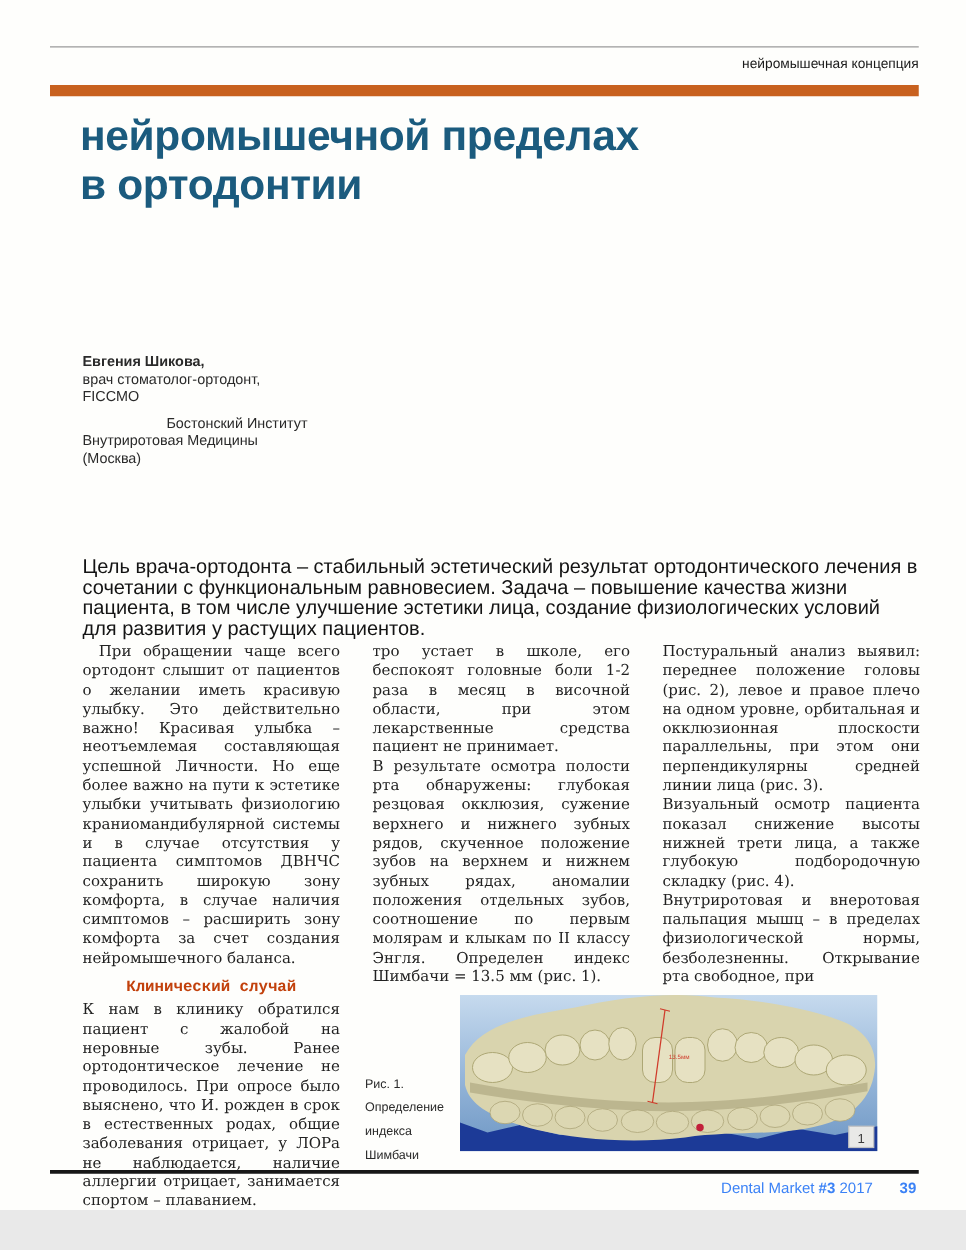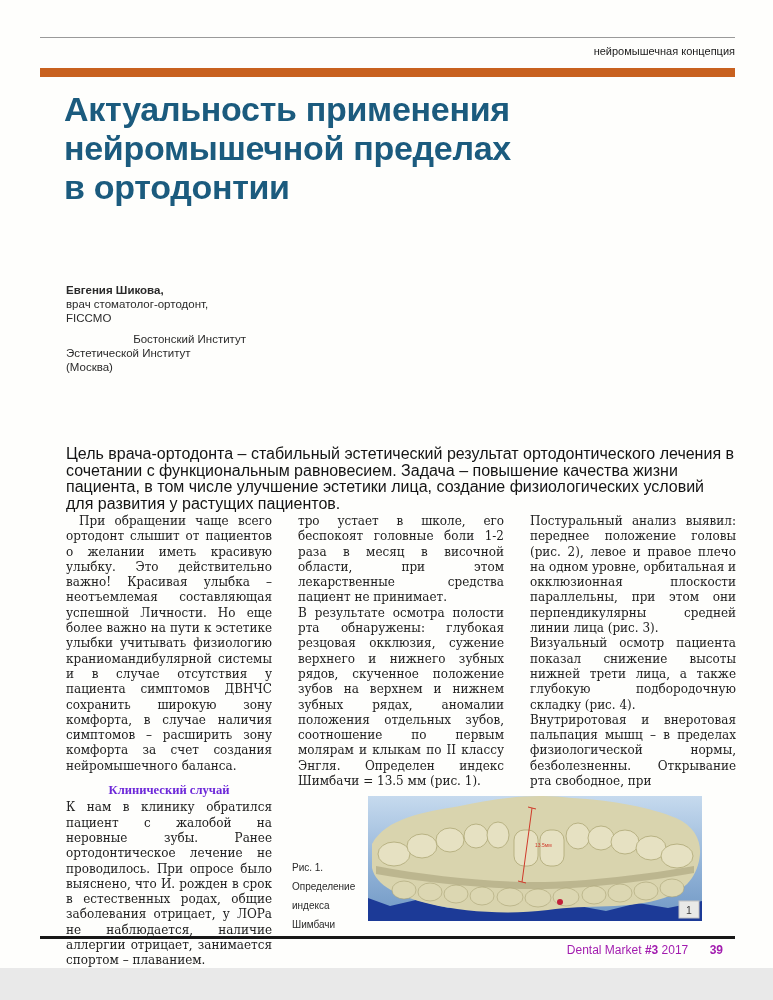--- a/index.html
+++ b/index.html
@@ -24,57 +24,56 @@
   }
   .cols{position:absolute;left:66px;top:514px;width:670px;display:flex;gap:26px;}
   .col{
     width:206px;flex:0 0 206px;
     font-family:"DejaVu Serif",serif;font-size:12px;line-height:15.3px;
     color:#212121;text-align:justify;
   }
   .col p{margin:0;}
   .col p.indent{text-indent:13px;}
   .col h3{
-    font-family:Liberation Serif, serif;font-size:12.6px;font-weight:bold;
-    text-align:center;margin:9px 0 2px;color:#6d28d9;
+    font-family:Liberation Mono, monospace;font-size:12.6px;font-weight:bold;
+    text-align:center;margin:9px 0 2px;color:#c2410c;
   }
   .fig-caption{
     position:absolute;left:292px;top:858px;width:64px;
     font-size:10px;line-height:19px;color:#2a2a2a;
   }
   .fig-image{position:absolute;left:368px;top:796px;width:334px;height:125px;}
   .fig-image svg{display:block;width:334px;height:125px;}
   .footer-rule{position:absolute;left:40px;top:936px;width:695px;height:3px;background:#171717;}
-  .footer-text{position:absolute;top:943px;right:50px;font-size:12px;color:#a21caf;}
+  .footer-text{position:absolute;top:943px;right:40px;font-size:12px;color:#3b82f6;}
   .footer-text .b{font-weight:bold;}
   .footer-text .pageno{font-weight:bold;margin-left:18px;}
 </style>
 </head>
 <body>
 
 <div class="page">
 
   <div class="topline"></div>
 
   <div class="section-label">нейромышечная концепция</div>
 
   <div class="orange-bar"></div>
 
   <div class="title">
-    <div>Актуальность применения</div>
     <div>нейромышечной пределах</div>
     <div>в ортодонтии</div>
   </div>
 
   <div class="author">
     <div class="name">Евгения Шикова,</div>
     <div>врач стоматолог-ортодонт,</div>
     <div>FICCMO</div>
     <div class="affil">Бостонский Институт</div>
-    <div>Эстетической Институт</div>
+    <div>Внутриротовая Медицины</div>
     <div>(Москва)</div>
   </div>
 
   <div class="lead">Цель врача-ортодонта – стабильный эстетический результат ортодонтического лечения в сочетании с функциональным равновесием. Задача – повышение качества жизни пациента, в том числе улучшение эстетики лица, создание физиологических условий для развития у растущих пациентов.</div>
 
   <div class="cols">
     <div class="col">
       <p class="indent">При обращении чаще всего ортодонт слышит от пациентов о желании иметь красивую улыбку. Это действительно важно! Красивая улыбка – неотъемлемая составляющая успешной Личности. Но еще более важно на пути к эстетике улыбки учитывать физиологию краниомандибулярной системы и в случае отсутствия у пациента симптомов ДВНЧС сохранить широкую зону комфорта, в случае наличия симптомов – расширить зону комфорта за счет создания нейромышечного баланса.</p>
       <h3>Клинический случай</h3>
       <p>К нам в клинику обратился пациент с жалобой на неровные зубы. Ранее ортодонтическое лечение не проводилось. При опросе было выяснено, что И. рожден в срок в естественных родах, общие заболевания отрицает, у ЛОРа не наблюдается, наличие аллергии отрицает, занимается спортом – плаванием.</p>

